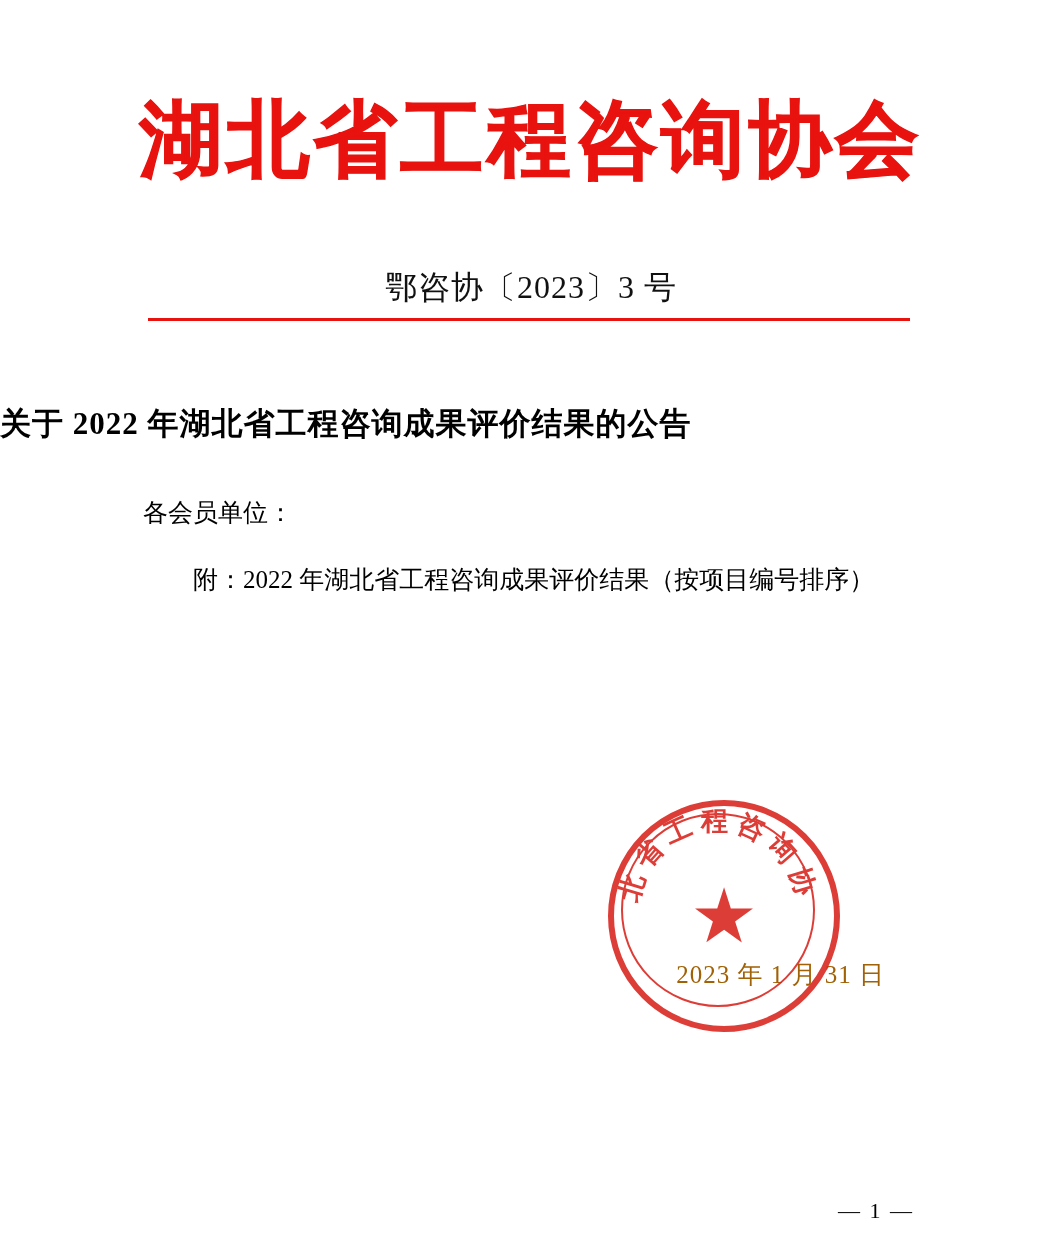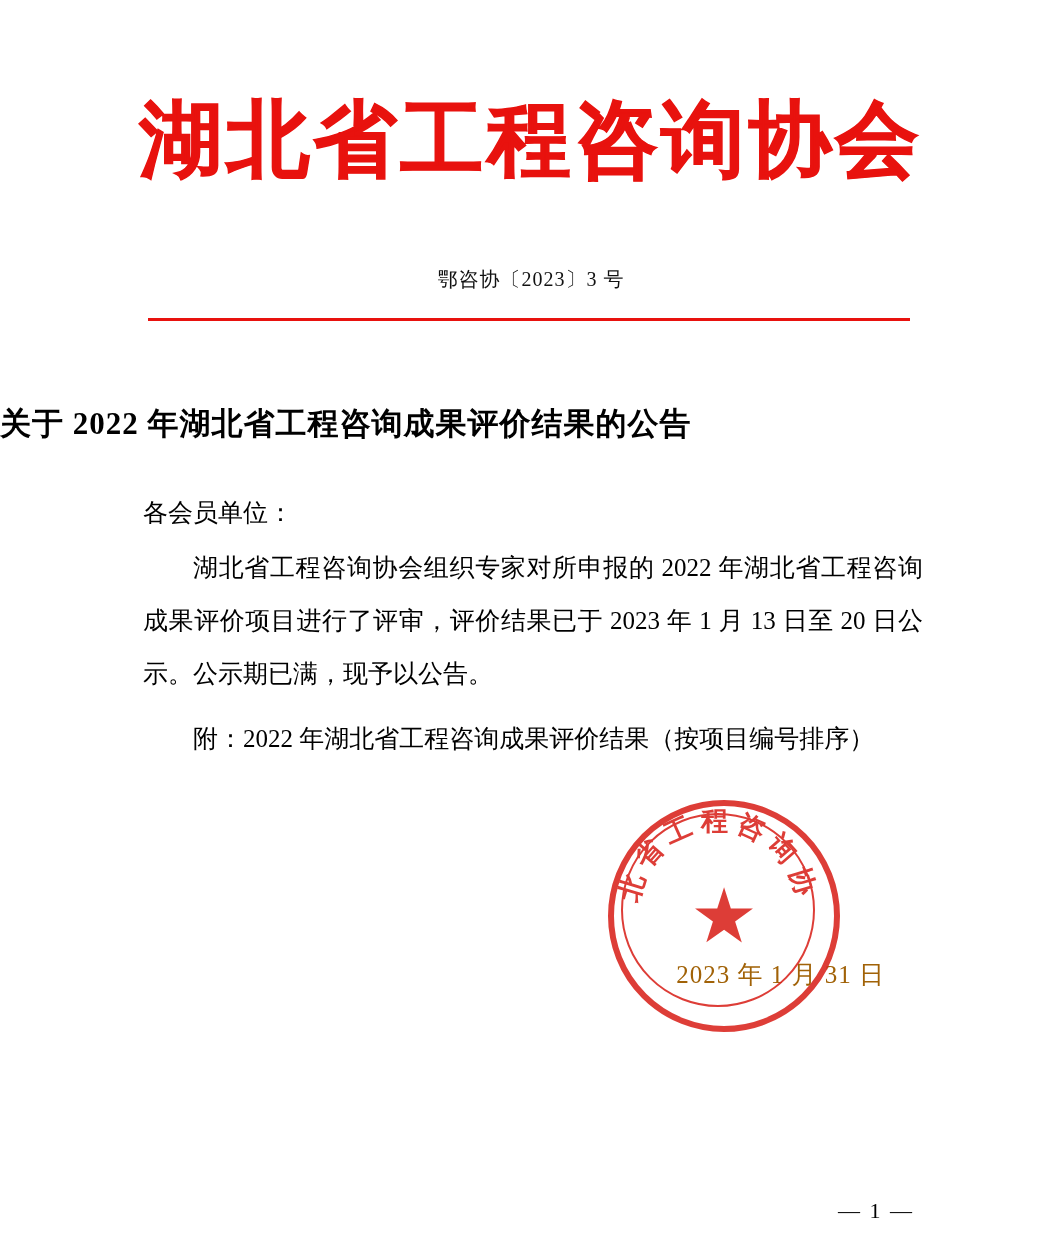--- a/index.html
+++ b/index.html
@@ -39,21 +39,21 @@
     white-space: nowrap;
     -webkit-text-stroke: 1.2px #e8120e;
   }
 
   .doc-number {
     position: absolute;
     top: 266px;
     left: 0;
     width: 1062px;
     text-align: center;
-    font-size: 20px;
+    font-size: 32px;
     letter-spacing: 1px;
     color: #111;
   }
 
   .red-rule {
     position: absolute;
     top: 318px;
     left: 148px;
     width: 762px;
     height: 3px;
@@ -166,21 +166,20 @@
   <div class="masthead">湖北省工程咨询协会</div>
 
   <div class="doc-number">鄂咨协〔2023〕3 号</div>
 
   <div class="red-rule"></div>
 
   <div class="doc-title">关于 2022 年湖北省工程咨询成果评价结果的公告</div>
 
   <div class="body-block">
     <p class="salutation">各会员单位：</p>
-    <p class="para">湖北省工程咨询协会组织专家对所申报的 2022 年湖北省工程咨询成果评价项目进行了评审，评价结果已于 2023 年 1 月 13 日至 20 日公示。公示期已满，现予以公告。</p>
     <p class="para-attach">附：2022 年湖北省工程咨询成果评价结果（按项目编号排序）</p>
   </div>
 
   <div class="sign-area">
     <div class="sign-date">2023 年 1 月 31 日</div>
 
     <div class="seal">
       <div class="seal-inner">
         <svg viewBox="0 0 220 220" aria-hidden="true">
           <defs>

